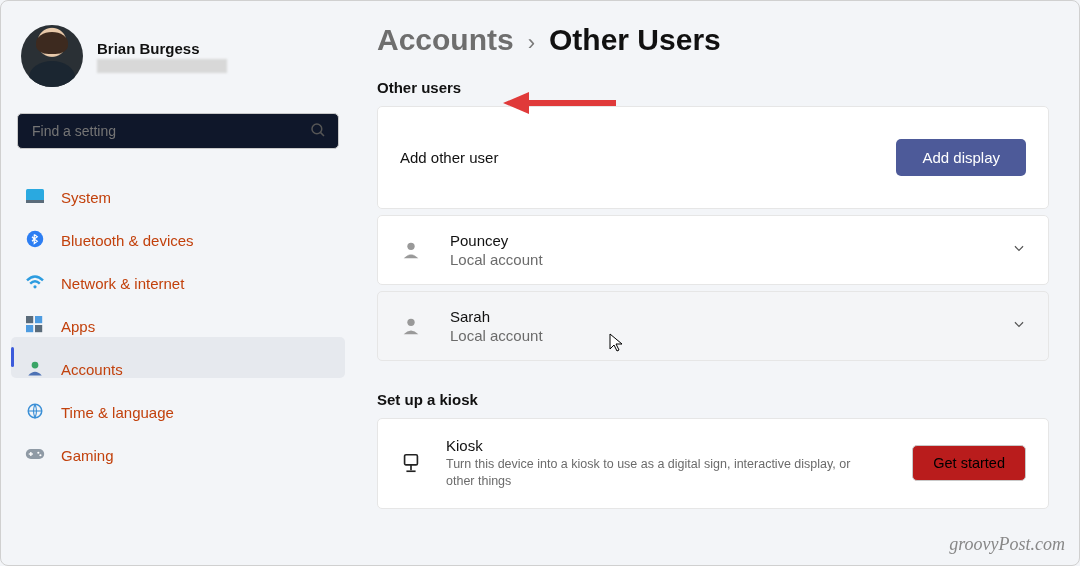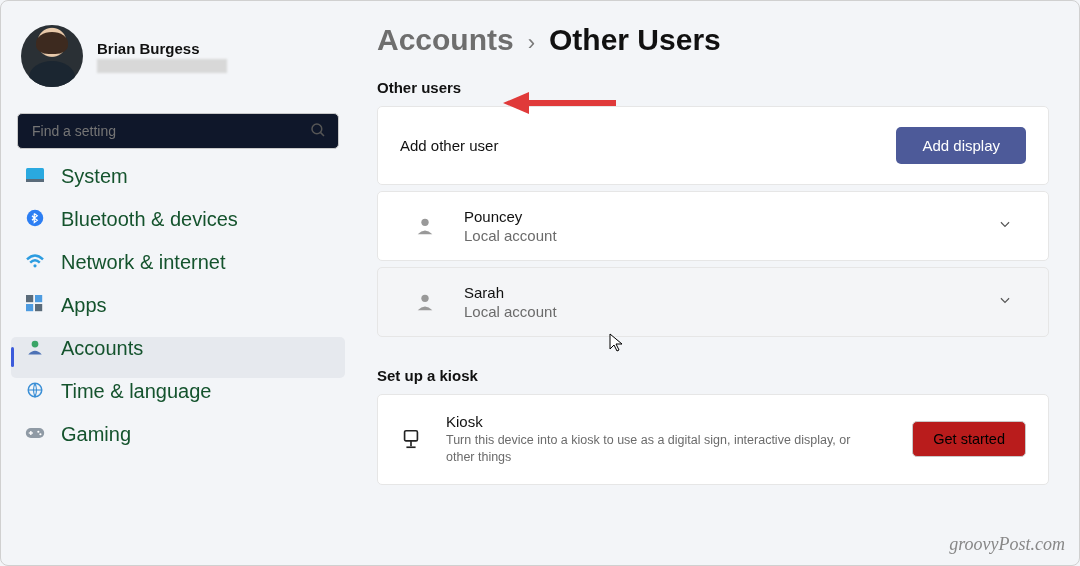--- a/index.html
+++ b/index.html
@@ -8,38 +8,38 @@
   .profile { display: flex; align-items: center; gap: 14px; padding: 6px 6px 14px 10px; }
   .avatar { width: 62px; height: 62px; border-radius: 50%; background: radial-gradient(circle at 50% 28%, #e8c9aa 0 14px, transparent 15px), linear-gradient(#2a3035, #2a3035); position: relative; overflow: hidden; }
   .avatar::before { content:""; position:absolute; top:7px; left:15px; width:32px; height:22px; background:#3d2a1f; border-radius:50% 50% 40% 40%; }
   .avatar::after { content:""; position:absolute; bottom:-6px; left:8px; width:46px; height:32px; background:#1b2631; border-radius:50% 50% 0 0; }
   .profile-text .name { font-weight: 600; font-size: 15px; color: #111; }
   .profile-text .email { width: 130px; height: 14px; background: #d8d8d8; margin-top: 2px; filter: blur(1px); }
   .search { margin: 12px 6px 16px 6px; position: relative; }
   .search input { width: 100%; height: 36px; border: 1px solid #c9c9c9; border-radius: 5px; background: #0f172a; padding: 0 40px 0 14px; font-size: 14px; color: #666; outline: none; }
   .search .search-icon { position: absolute; right: 12px; top: 8px; color: #555; }
   .nav { display: flex; flex-direction: column; gap: 2px; }
-  .nav-item { display: flex; align-items: flex-start; gap: 16px; height: 41px; padding: 0 14px; border-radius: 5px; font-size: 20px; color: #14532d; cursor: pointer; position: relative; }
+  .nav-item { display: flex; align-items: flex-end; gap: 16px; height: 41px; padding: 0 14px; border-radius: 5px; font-size: 15px; color: #c2410c; cursor: pointer; position: relative; }
   .nav-item.active { background: #e6e9ee; }
   .nav-item.active::before { content:""; position:absolute; left:0; top:10px; width:3px; height:20px; background:#3b5bdb; border-radius:2px; }
   .nav-item .icon { width: 20px; height: 20px; display:flex; align-items:center; justify-content:center; }
   .main { position: absolute; left: 370px; top: 0; right: 10px; height: 566px; padding: 22px 20px 0 6px; }
   .breadcrumb { display: flex; align-items: baseline; gap: 14px; font-size: 30px; margin-bottom: 22px; }
   .breadcrumb .parent { color: #6e6e6e; font-weight: 600; }
   .breadcrumb .chevron { color: #7a7a7a; font-size: 22px; }
   .breadcrumb .current { color: #111; font-weight: 600; }
   .section-label { font-size: 15px; font-weight: 600; color: #111; margin-bottom: 10px; }
-  .card { background: #fff; border: 1px solid #e6e6e6; border-radius: 5px; display: flex; align-items: center; padding: 16px 36px; margin-bottom: 6px; }
+  .card { background: #fff; border: 1px solid #e6e6e6; border-radius: 5px; display: flex; align-items: center; padding: 16px 22px; margin-bottom: 6px; }
   .card.hover { background: #f4f5f7; }
   .card .person-icon { width: 22px; height: 22px; color: #999; margin-right: 28px; }
   .card .label-group { flex: 1; }
   .card .label-group .title { font-size: 15px; color: #111; margin-bottom: 2px; }
   .card .label-group .sub { font-size: 15px; color: #6b6b6b; }
   .card .chev { color: #555; margin-left: 10px; }
-  .add-card { justify-content: space-between; padding: 20px 22px; }
+  .add-card { justify-content: space-between; padding: 32px 22px; }
   .add-card .add-label { font-size: 15px; color: #111; }
   .btn-primary { background: #4d5a99; color: #fff; border: none; border-radius: 5px; padding: 10px 26px; font-size: 15px; cursor: pointer; }
   .section-gap { height: 24px; }
   .kiosk-card { padding: 18px 22px; align-items: center; }
   .kiosk-icon { width: 22px; height: 22px; margin-right: 24px; color:#222; }
   .kiosk-card .label-group { flex: 1; }
   .kiosk-card .label-group .ktitle { font-size: 15px; color: #111; margin-bottom: 2px; }
   .kiosk-card .label-group .ksub { font-size: 12.5px; color: #6b6b6b; max-width: 430px; line-height: 1.35; }
   .btn-secondary { background: #b91c1c; border: 1px solid #c9c9c9; border-radius: 5px; padding: 9px 20px; font-size: 14.5px; cursor: pointer; }
   .watermark { position: absolute; right: 14px; bottom: 10px; font-family: Georgia, serif; font-style: italic; color: #888; font-size: 18px; }

